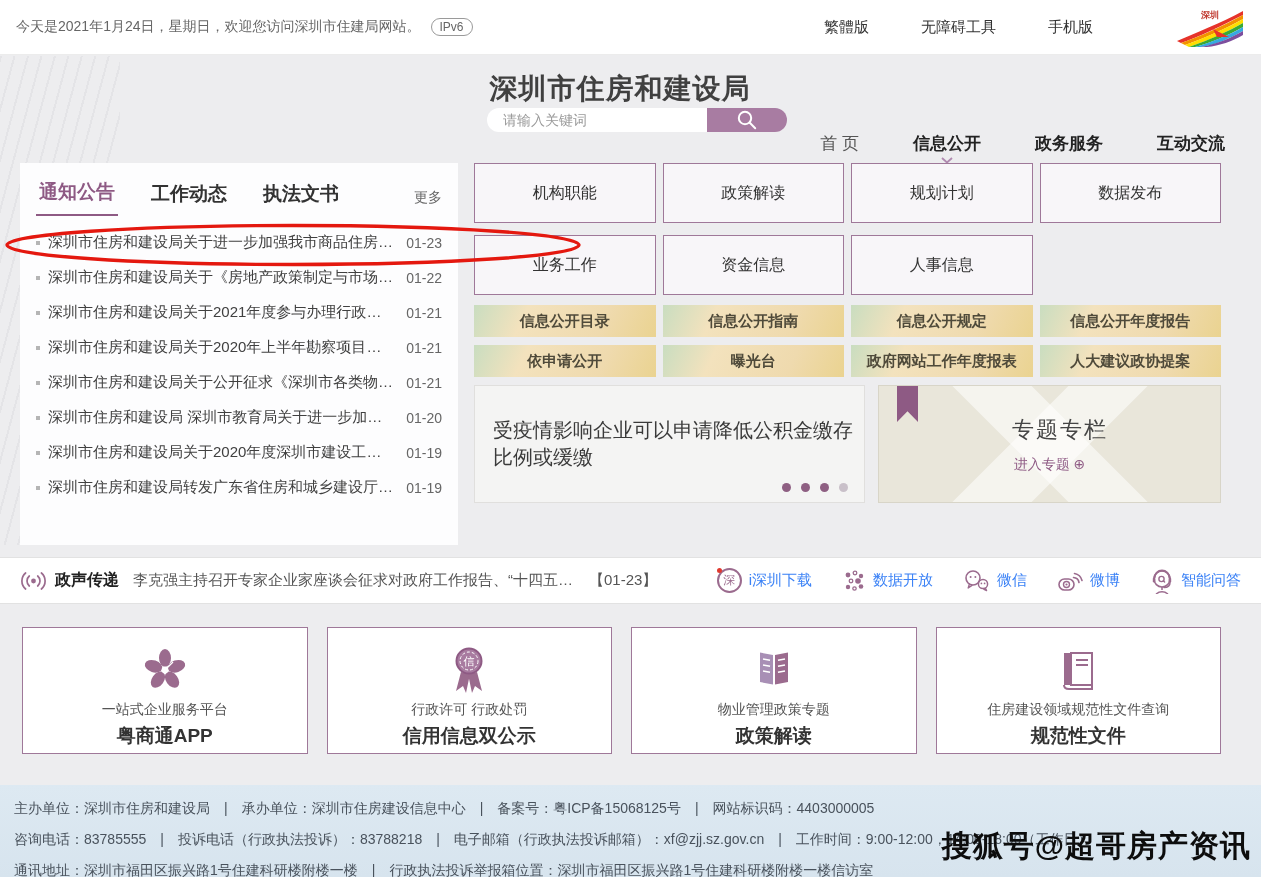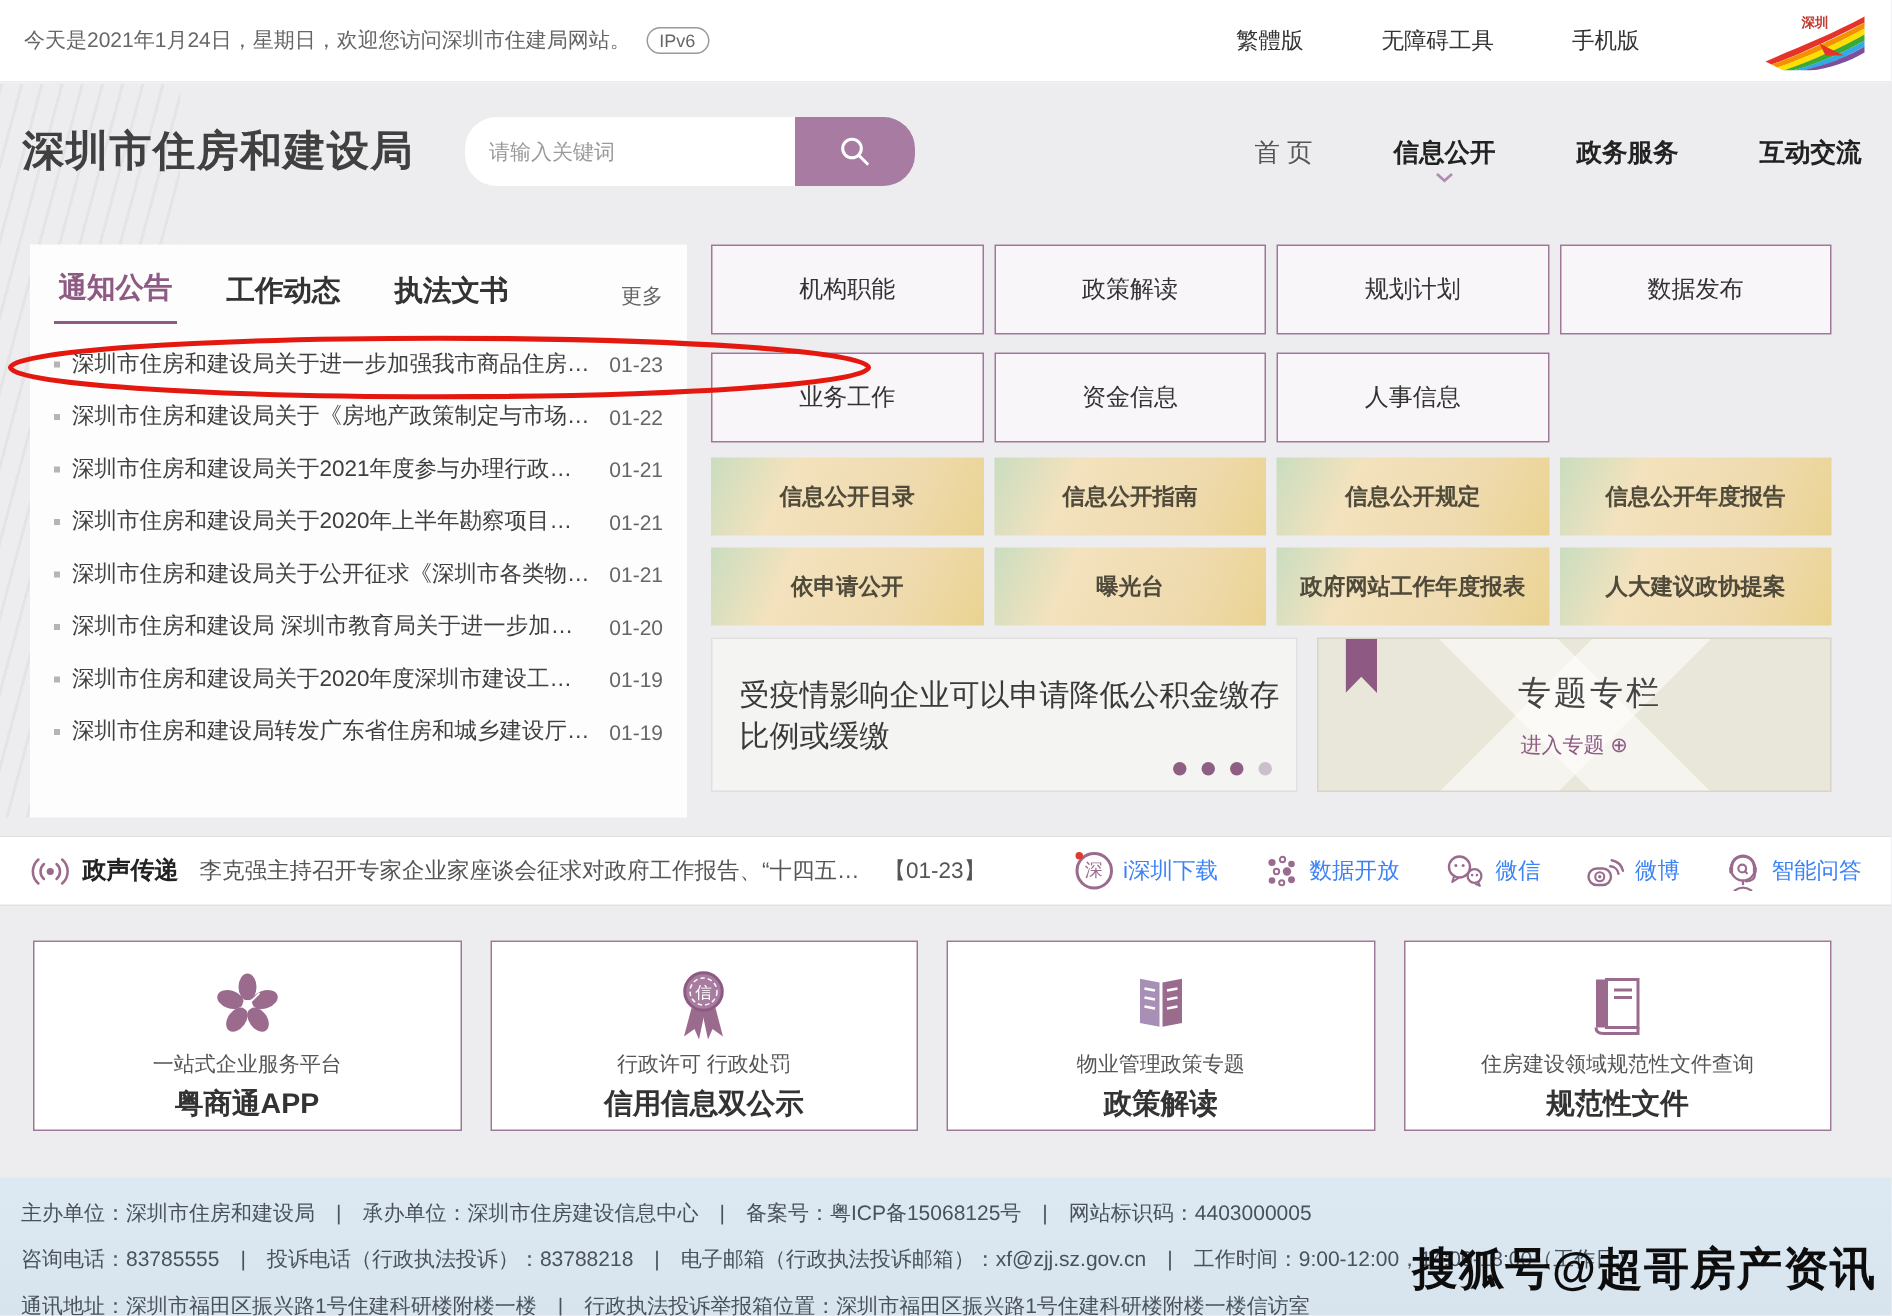--- a/index.html
+++ b/index.html
@@ -17,21 +17,21 @@
   .topbar-date { font-size:14px; color:#666; }
   .ipv6-badge { margin-left:10px; font-size:12px; color:#666; border:1px solid #9a9a9a;
     border-radius:10px; padding:1px 8px; display:inline-block; }
   .topbar-right { margin-left:auto; display:flex; align-items:center; gap:52px; }
   .topbar-link { font-size:15px; color:#333; cursor:pointer; }
   .city-logo { display:flex; align-items:center; margin-left:28px; }
   
   .main { position:absolute; top:56px; left:0; width:1261px; height:489px; background:#ededef; }
   .deco-cables { position:absolute; top:0; left:0; width:120px; height:489px; pointer-events:none;
     background:repeating-linear-gradient(105deg, rgba(110,110,125,.07) 0 2px, transparent 2px 13px); }
-  .header-row { position:absolute; top:14px; left:15px; right:20px; height:62px; display:flex; align-items:center; }
+  .header-row { position:absolute; top:14px; left:15px; right:36px; height:62px; display:flex; align-items:center;flex-direction:column; }
   .site-title { font-size:28px; font-weight:600; color:#404040; letter-spacing:1px; }
   .search-box { margin-left:34px; display:flex; width:300px; height:46px; }
   .search-input { flex:1; border:none; outline:none; background:#fff; border-radius:21px 0 0 21px;
     padding:0 16px; font-size:14px; color:#333; }
   .search-input::placeholder { color:#9a9a9a; }
   .search-btn { width:80px; border:none; background:#a87ca2; border-radius:0 21px 21px 0;
     display:flex; align-items:center; justify-content:center; cursor:pointer; }
   .nav { margin-left:auto; display:flex; align-items:center; }
   .nav-item { margin-left:54px; font-size:17px; font-weight:bold; color:#222; cursor:pointer; position:relative; }
   .nav-item.home { font-weight:400; color:#555; }
@@ -50,24 +50,24 @@
   .news-title { flex:1; font-size:15px; color:#404040; white-space:nowrap; overflow:hidden; text-overflow:ellipsis; }
   .news-date { margin-left:12px; font-size:14px; color:#666; flex:none; }
   
   .annotation { position:absolute; left:2px; top:222px; width:582px; height:46px; z-index:40; pointer-events:none; }
   
   .right-col { margin-left:16px; flex:1; }
   .grid-white { display:grid; grid-template-columns:repeat(4,1fr); column-gap:7px; row-gap:12px; }
   .gbox { height:60px; background:#f8f6f9; border:1px solid #9f7899; display:flex; align-items:center;
     justify-content:center; font-size:16px; color:#333; cursor:pointer; }
   .grid-tan { margin-top:10px; display:grid; grid-template-columns:repeat(4,1fr); column-gap:7px; row-gap:8px; }
-  .tbox { height:52px; display:flex; align-items:center; justify-content:center; font-size:15px; font-weight:bold;
+  .tbox { height:32px; display:flex; align-items:center; justify-content:center; font-size:15px; font-weight:bold;
     color:#4f4a3a; cursor:pointer;
     background:linear-gradient(115deg,#c9ddc0 0%,#f3e2bd 28%,#efdaae 70%,#ead390 100%); }
-  .banner-row { margin-top:8px; display:flex; height:103px; }
+  .banner-row { margin-top:8px; display:flex; height:118px; }
   .carousel { width:391px; background:#f4f4f3; border:1px solid #e0dfdd; position:relative;
     display:flex; align-items:center; padding-left:18px; cursor:pointer; }
   .carousel-text { font-size:20px; color:#3a3a3a; }
   .dots { position:absolute; right:16px; bottom:10px; display:flex; gap:10px; }
   .dot { width:9px; height:9px; border-radius:50%; background:#8e5f82; cursor:pointer; }
   .dot.inactive { background:#c9c0c9; }
   .special { flex:1; margin-left:13px; background:#e9e6da; border:1px solid #d8d5c8; position:relative;
     overflow:hidden; display:flex; flex-direction:column; align-items:center; justify-content:center; cursor:pointer; }
   .special-x { position:absolute; left:50%; top:50%; width:56px; height:360px;
     background:rgba(255,255,255,.55); transform:translate(-50%,-50%) rotate(45deg); }

